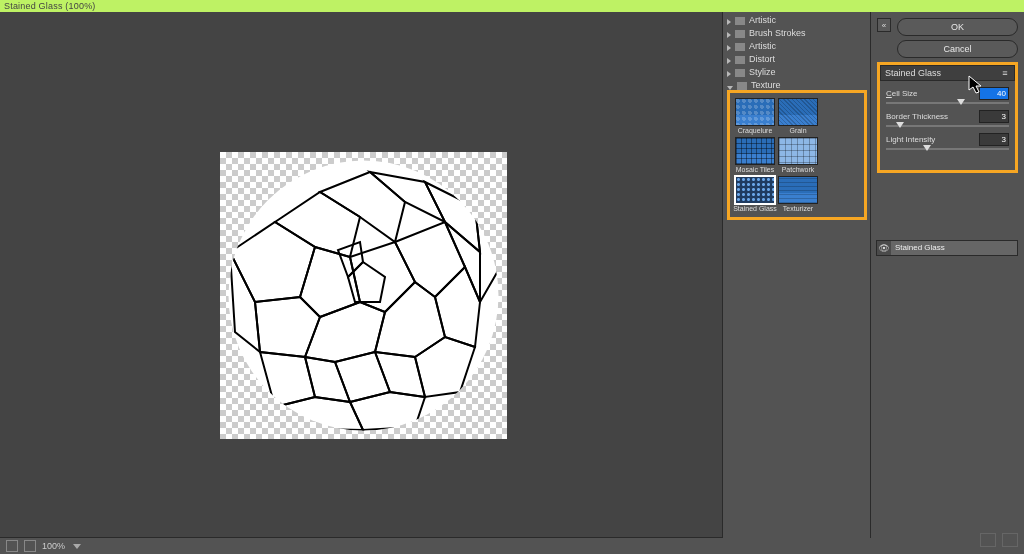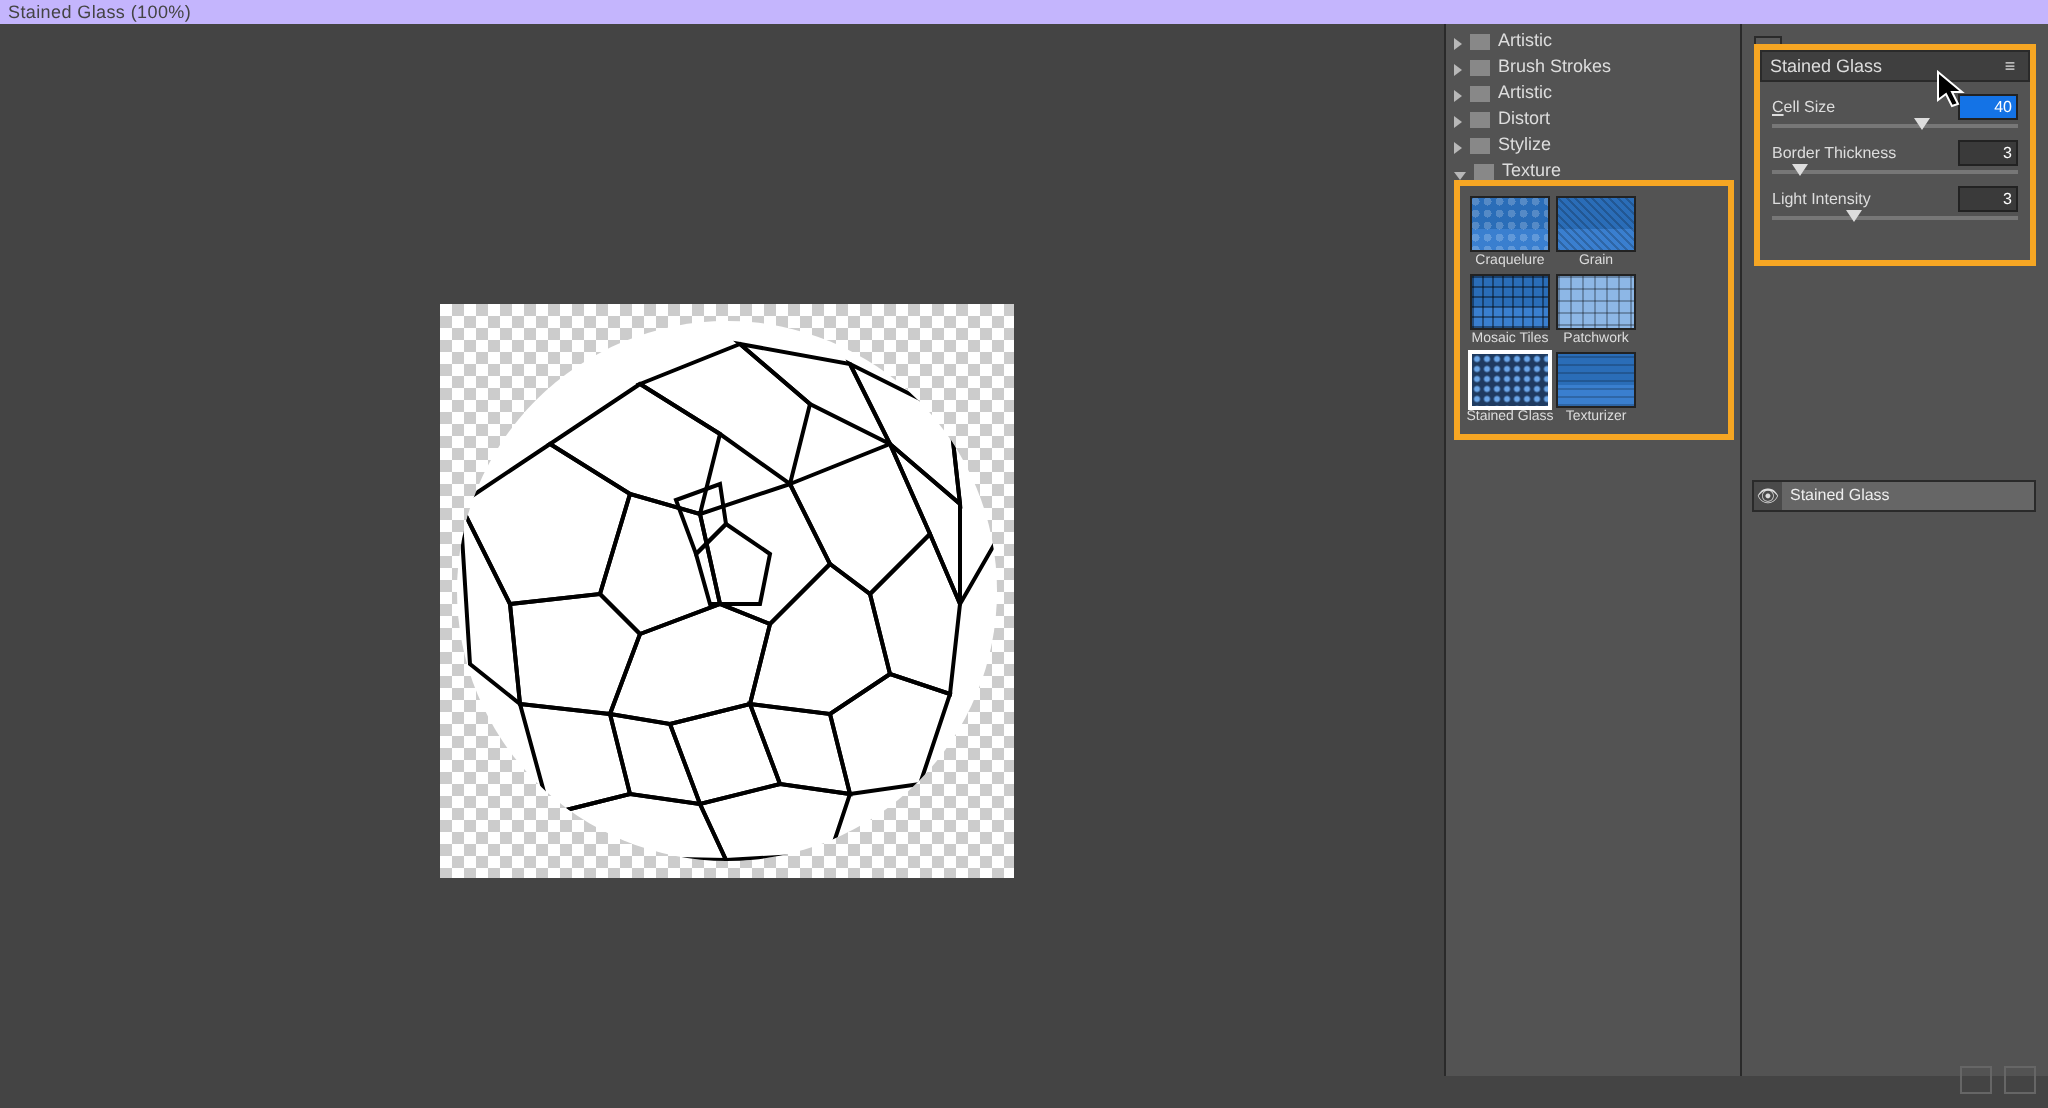--- a/index.html
+++ b/index.html
@@ -1,16 +1,16 @@
 <!DOCTYPE html>
 <html><head>
 <meta charset="utf-8">
 <style>
   html,body{margin:0;padding:0;width:1024px;height:554px;background:#000;font-family:"Segoe UI",Tahoma,sans-serif;font-size:9px;color:#b8b8b8;overflow:hidden}
-  .titlebar{height:12px;background:#c4b5fd;color:#444;font-size:9px;line-height:12px;padding-left:4px;letter-spacing:.2px}
+  .titlebar{height:12px;background:#bef264;color:#444;font-size:9px;line-height:12px;padding-left:4px;letter-spacing:.2px}
   .workspace{position:absolute;left:0;top:12px;right:0;bottom:0;background:#444}
   
   .canvas-wrap{position:absolute;left:220px;top:140px;width:287px;height:287px;background:#fff;
     background-image:linear-gradient(45deg,#ccc 25%,transparent 25%),linear-gradient(-45deg,#ccc 25%,transparent 25%),linear-gradient(45deg,transparent 75%,#ccc 75%),linear-gradient(-45deg,transparent 75%,#ccc 75%);
     background-size:12px 12px;background-position:0 0,0 6px,6px -6px,-6px 0}
   .canvas-wrap svg{position:absolute;inset:0}
   
   .status{position:absolute;left:0;right:0;bottom:0;height:16px;background:#535353;border-top:1px solid #2a2a2a;display:flex;align-items:center;gap:6px;padding:0 6px;color:#ccc}
   .status .sq{width:10px;height:10px;border:1px solid #888}
   .status .tri{width:0;height:0;border-left:4px solid transparent;border-right:4px solid transparent;border-top:5px solid #aaa;margin-left:2px}
@@ -96,20 +96,26 @@
         <path d="M195 205 L225 185 L255 195 L240 240 L205 245Z"></path>
           <path d="M55 255 L95 245 L130 250 L143 278 L95 277Z"></path>
         <path d="M130 250 L170 240 L205 245 L195 275 L143 278Z"></path>
           <path d="M10 100 L35 150 L40 200 L15 180Z"></path>
         <path d="M143 110 L165 125 L160 150 L135 150 L128 125Z"></path>
           <path d="M128 125 L143 110 L140 90 L118 98Z"></path>
       </g>
     </svg>
   </div>
 
+  <div class="status">
+    <div class="sq"></div>
+    <div class="sq"></div>
+    <span>100%</span>
+    <div class="tri"></div>
+  </div>
 
   <div class="filter-panel">
     <div id="cats">
         <div class="cat-row">
           <span class="arrow"></span>
           <span class="fold"></span>
           <span>Artistic</span>
         </div>
         <div class="cat-row">
           <span class="arrow"></span>
@@ -160,20 +166,24 @@
         </div>
         <div class="thumb t-tex">
           <div class="img"></div>
           <div class="lbl">Texturizer</div>
         </div>
       </div>
   </div>
 
   <div class="ctrl-panel">
     <div class="mini-toggle">«</div>
+    <div class="btn-stack">
+      <div class="btn">OK</div>
+      <div class="btn">Cancel</div>
+    </div>
 
     <div class="param-box">
       <div class="param-head">
         <span>Stained Glass</span>
         <span class="menu">≡</span>
       </div>
 
       <div class="param-row">
         <span class="name"><u>C</u><span id="lbl1">ell Size</span></span>
         <span class="val sel">40</span>

